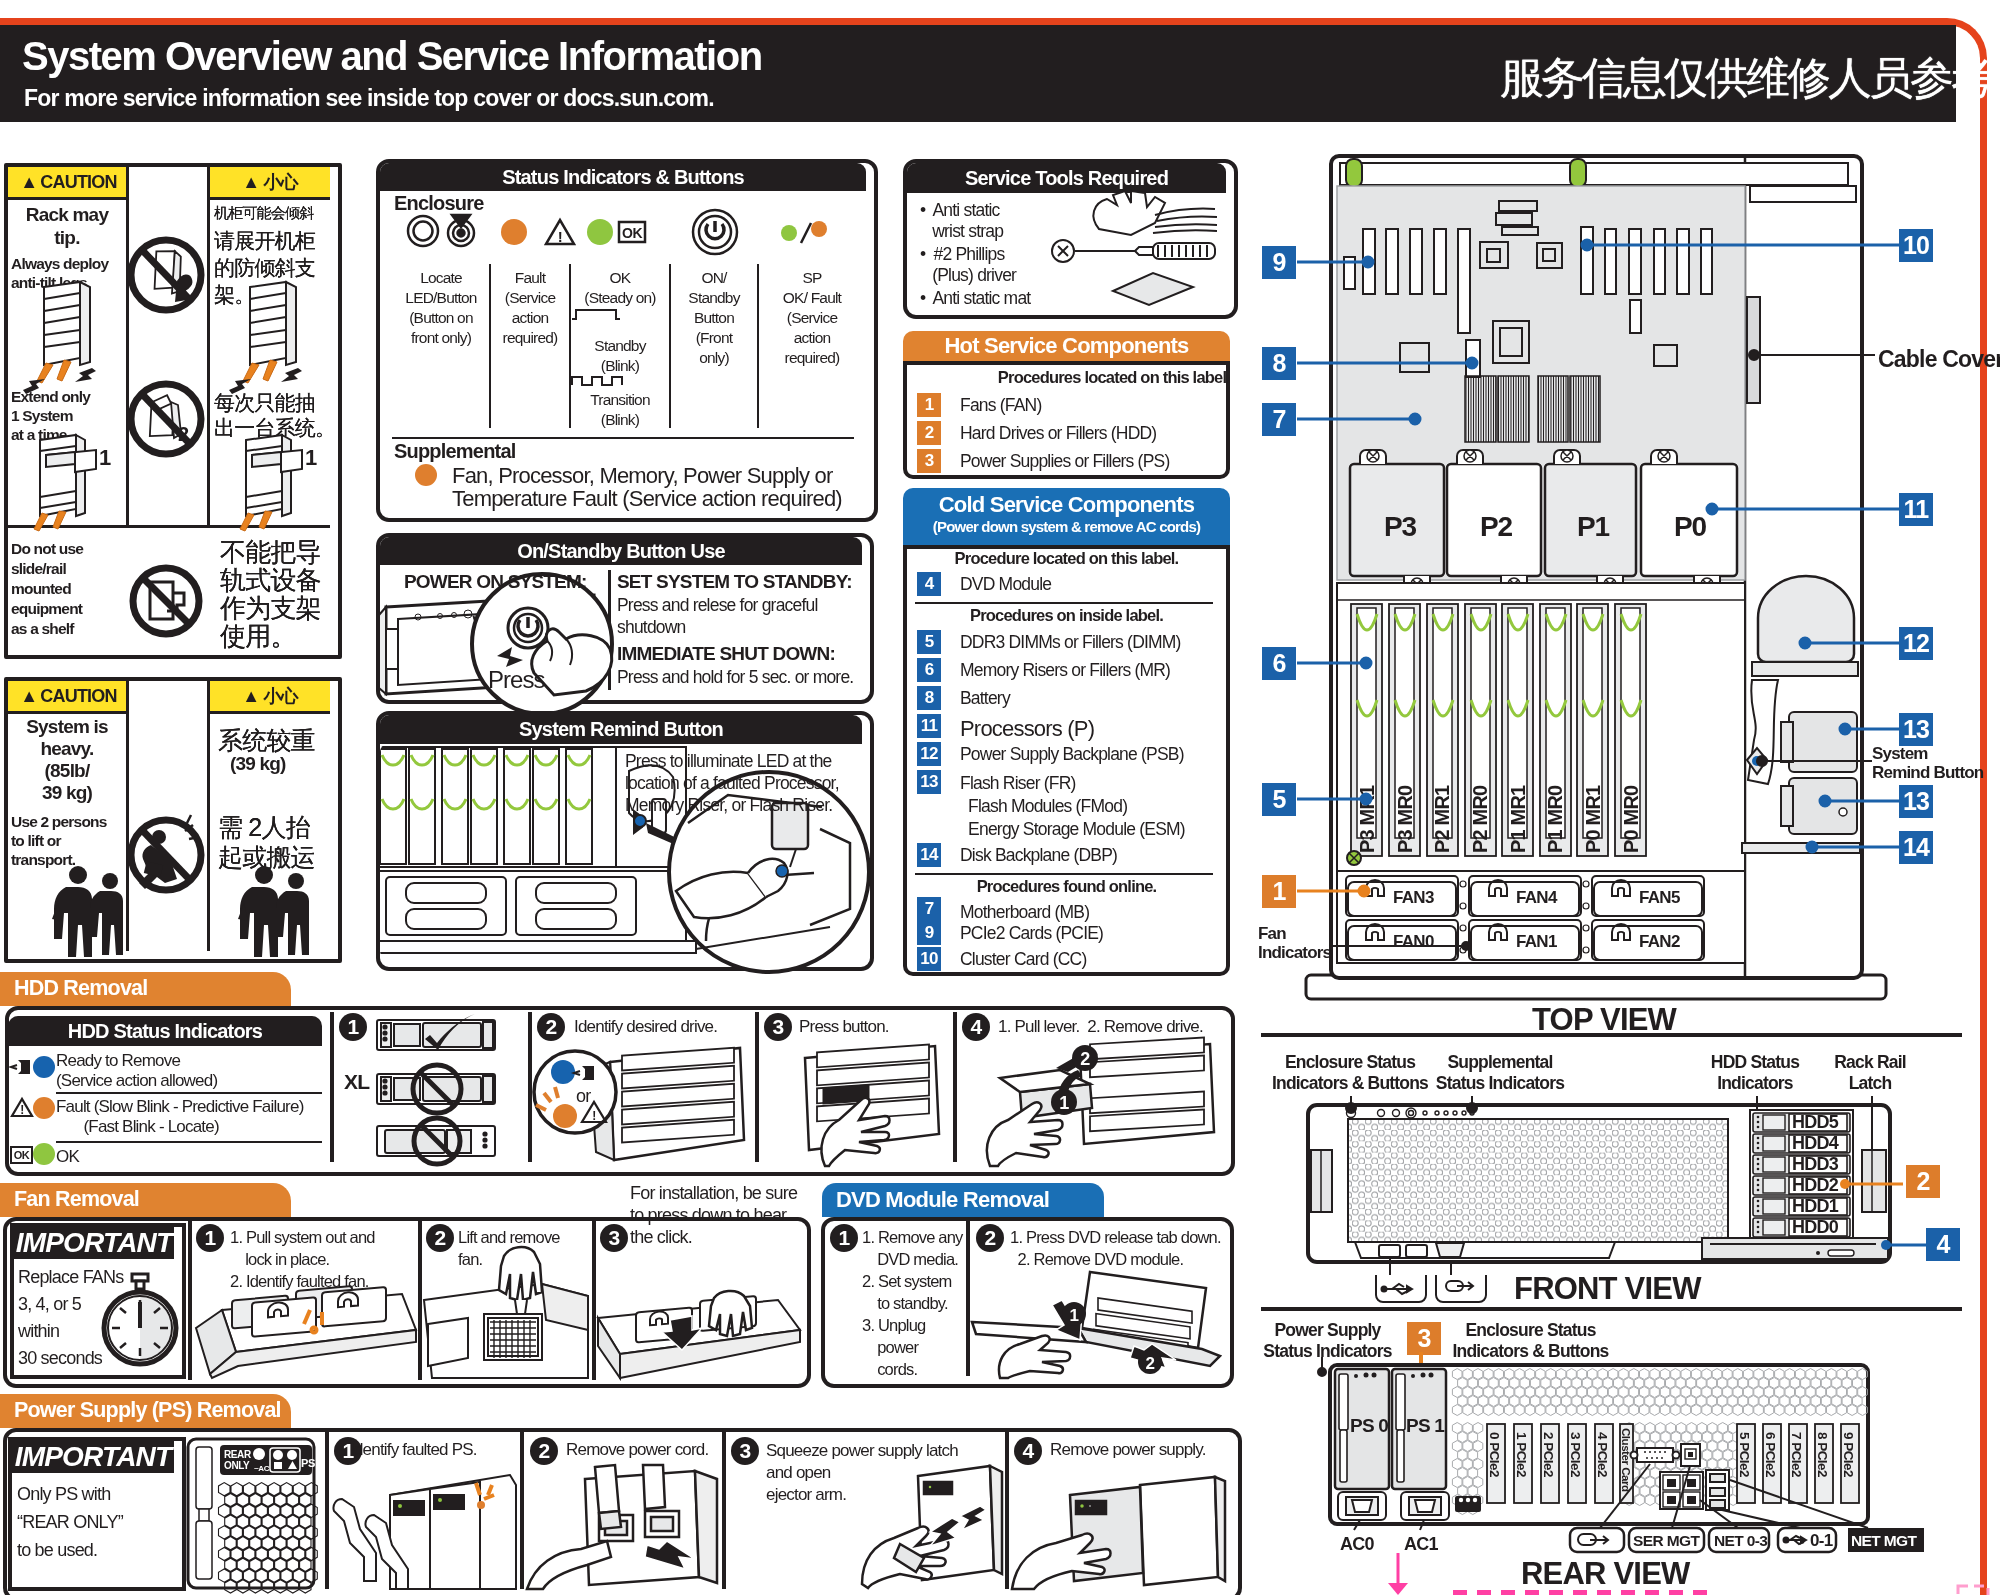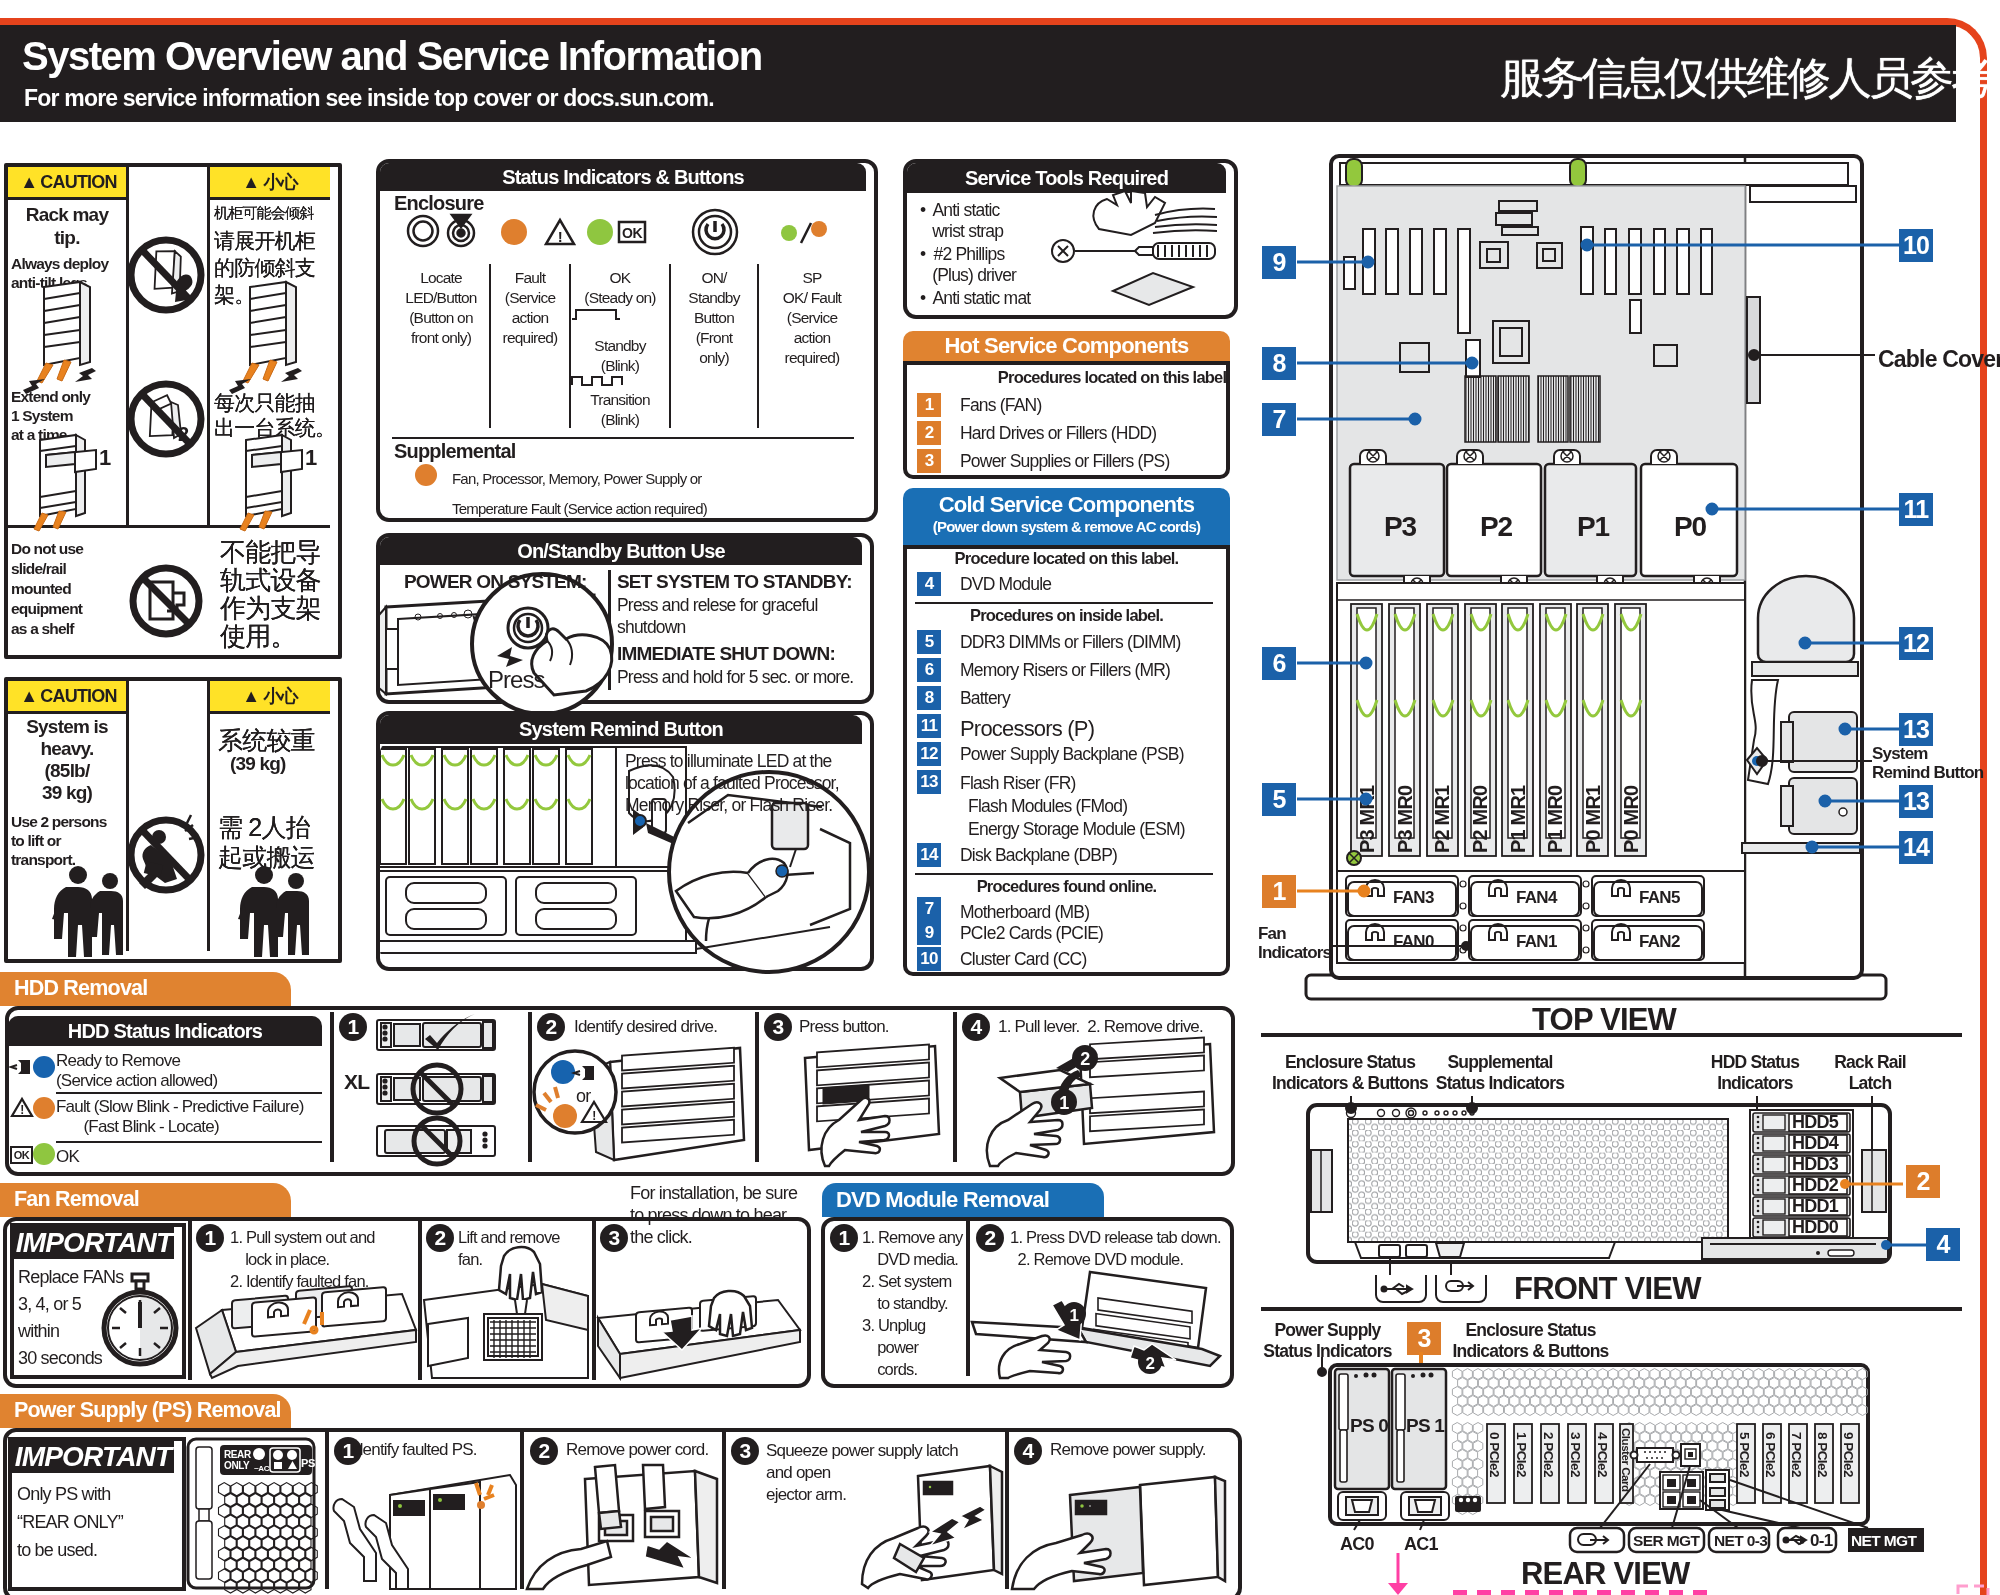--- a/index.html
+++ b/index.html
@@ -167,21 +167,21 @@
 <div class="vline" style="left:757px;top:264px;height:164px;width:2px"></div>
 <div class="t" style="left:394px;top:268px;width:94px;text-align:center;font-size:15.5px;line-height:20px">Locate<br>LED/Button<br>(Button on<br>front only)</div>
 <div class="t" style="left:492px;top:268px;width:76px;text-align:center;font-size:15.5px;line-height:20px">Fault<br>(Service<br>action<br>required)</div>
 <div class="t" style="left:672px;top:268px;width:84px;text-align:center;font-size:15.5px;line-height:20px">ON/<br>Standby<br>Button<br>(Front<br>only)</div>
 <div class="t" style="left:760px;top:268px;width:104px;text-align:center;font-size:15.5px;line-height:20px">SP<br>OK/ Fault<br>(Service<br>action<br>required)</div>
 <div class="t" style="left:572px;top:268px;width:96px;text-align:center;font-size:15.5px;line-height:20px">OK<br>(Steady on)</div>
 <div class="t" style="left:572px;top:336px;width:96px;text-align:center;font-size:15.5px;line-height:20px">Standby<br>(Blink)</div>
 <div class="t" style="left:572px;top:390px;width:96px;text-align:center;font-size:15.5px;line-height:20px">Transition<br>(Blink)</div>
 <div class="hline" style="left:392px;top:437px;width:462px;height:2px"></div>
 <div class="t b" style="left:394px;top:440px;font-size:20px">Supplemental</div>
-<div class="t" style="left:452px;top:464px;font-size:15px;line-height:30px">Fan, Processor, Memory, Power Supply or<br>Temperature Fault (Service action required)</div>
+<div class="t" style="left:452px;top:464px;font-size:22px;line-height:23px">Fan, Processor, Memory, Power Supply or<br>Temperature Fault (Service action required)</div>
 <svg style="left:376px;top:159px" width="494" height="355" viewBox="0 0 494 355">
   <g stroke="#221E1F" fill="none" stroke-width="2.5">
     <circle cx="47" cy="72" r="15"></circle>
       <circle cx="47" cy="72" r="9.5"></circle>
     <circle cx="85" cy="74" r="13"></circle>
       <circle cx="85" cy="74" r="8"></circle>
       <circle cx="85" cy="74" r="3.5" fill="#221E1F"></circle>
     <path d="M76 56 l18 0 l-9 12 z" fill="#221E1F"></path>
   </g>
   <circle cx="138" cy="73" r="13" fill="#DF7F2E"></circle>

